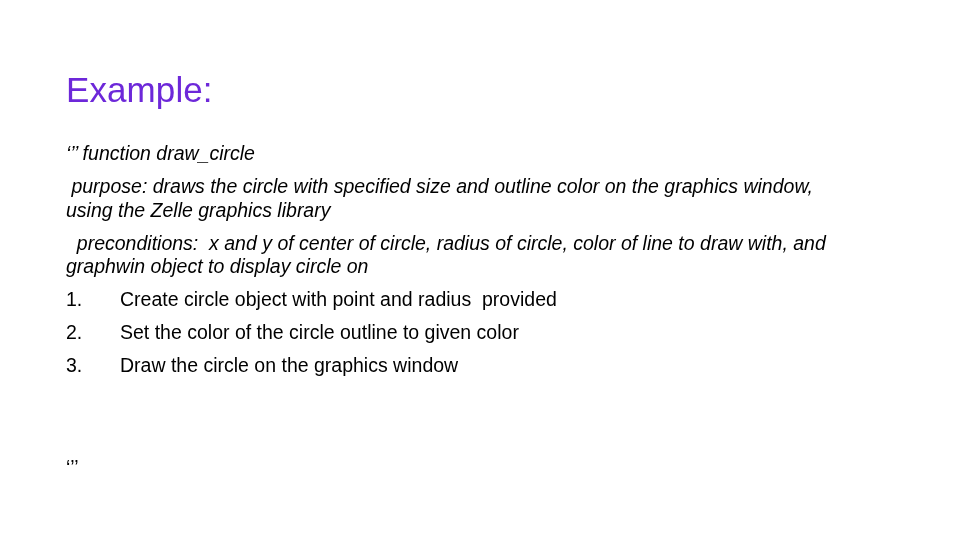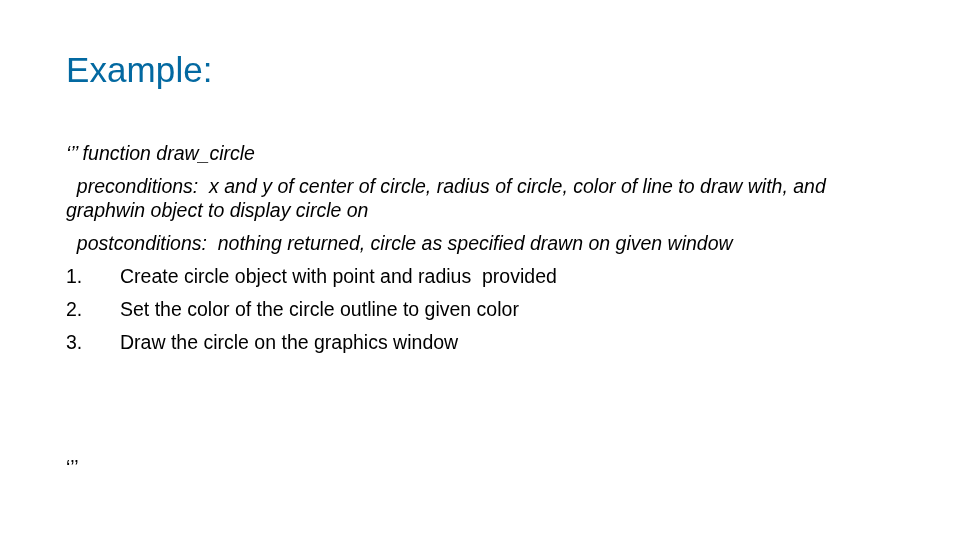--- a/index.html
+++ b/index.html
@@ -19,26 +19,26 @@
   .slide {
     position: absolute;
     inset: 0;
     background: #ffffff;
   }
 
   
   .slide-title {
     position: absolute;
     left: 66px;
-    top: 48px;
+    top: 68px;
     width: 840px;
     font-size: 35px;
     line-height: 44px;
     font-weight: 400;
-    color: #0369a1;
+    color: #6d28d9;
     letter-spacing: 0.1px;
     white-space: pre;
   }
 
   
   .body-block {
     position: absolute;
     left: 66px;
     top: 142px;
     width: 790px;
@@ -98,24 +98,24 @@
 <body>
 
 <div class="slide">
 
   <div class="slide-title">Example:</div>
 
   <div class="body-block">
 
     <p class="para line">‘’’ function draw_circle</p>
 
+    <p class="para wrap"> purpose: draws the circle with specified size and outline color on the graphics window, using the Zelle graphics library</p>
 
     <p class="para wrap">  preconditions:  x and y of center of circle, radius of circle, color of line to draw with, and graphwin object to display circle on</p>
 
-    <p class="para line">  postconditions:  nothing returned, circle as specified drawn on given window</p>
 
 
     <div class="num-row">
       <span class="num-marker">1.</span>
       <span class="num-text">Create circle object with point and radius  provided</span>
     </div>
 
     <div class="num-row">
       <span class="num-marker">2.</span>
       <span class="num-text">Set the color of the circle outline to given color</span>

